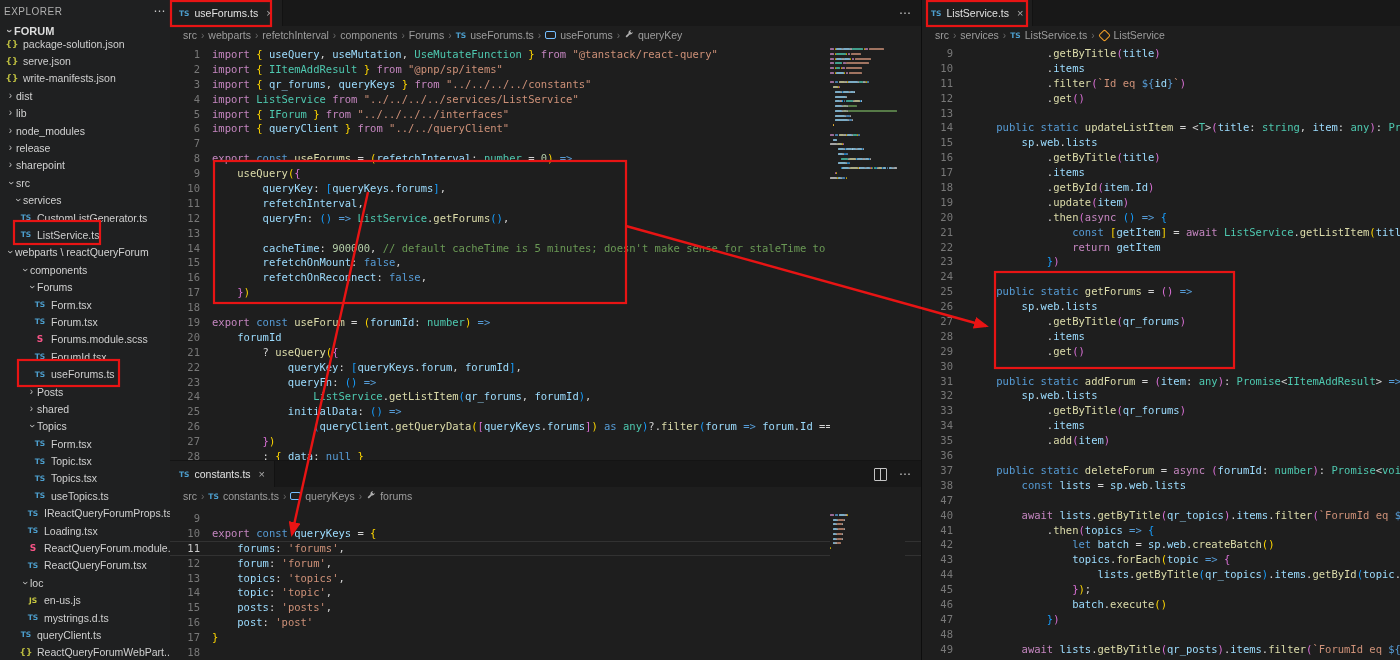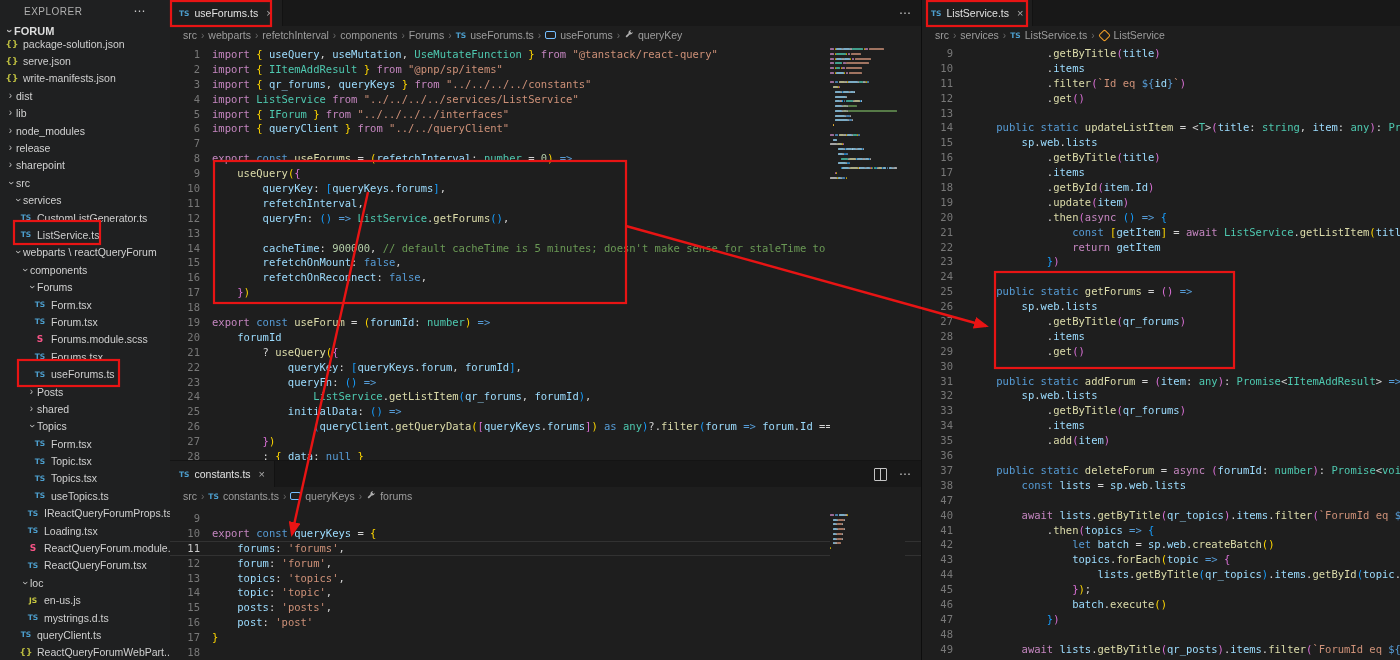--- a/index.html
+++ b/index.html
@@ -1,20 +1,20 @@
 <!DOCTYPE html>
 <html><head>
 <meta charset="utf-8">
 <style>
   html,body{margin:0;padding:0;background:#111;}
   #app{position:relative;width:1400px;height:660px;background:#1e1e1e;overflow:hidden;
        font-family:"Liberation Sans",sans-serif;color:#ccc;-webkit-font-smoothing:antialiased;}
   
   #sidebar{position:absolute;left:0;top:0;width:170px;height:660px;background:#1f2021;border-right:1px solid #141414;overflow:hidden;}
-  #explorer-head{height:22px;display:flex;align-items:center;padding:0 24px;font-size:10px;letter-spacing:.5px;color:#b0b0b0;}
+  #explorer-head{height:22px;display:flex;align-items:center;padding:0 4px;font-size:10px;letter-spacing:.5px;color:#b0b0b0;}
   #explorer-head .spacer{flex:1}
   .more-dots{color:#c8c8c8;font-size:12px;cursor:pointer}
   #root-row{height:18px;display:flex;align-items:center;font-size:11px;font-weight:bold;color:#dcdcdc;padding-left:3px;}
   #file-tree{position:absolute;top:40px;left:0;right:0;bottom:0;overflow:hidden;}
   .trow{height:17.4px;display:flex;align-items:center;font-size:10.5px;color:#cfcfcf;white-space:nowrap;overflow:hidden;cursor:pointer}
   .trow:first-child{margin-top:-5px}
   .tw{width:11px;flex:none;color:#bdbdbd;font-size:10px;text-align:center;line-height:10px}
   .tw.open{transform:rotate(90deg)}
   .ficon{width:14px;flex:none;text-align:center;font-size:7.5px;font-weight:bold;margin-right:4px;font-family:"DejaVu Sans",sans-serif}
   .ficon.ts{color:#4d9fce}.ficon.js{color:#cbcb41}.ficon.scss{color:#f55385;font-size:9px}.ficon.json{color:#b8b93f;font-size:9px}
@@ -111,21 +111,21 @@
           <span class="folder-label">services</span>
         </div>
         <div class="trow" style="padding-left: 19px;">
           <span class="ficon ts">TS</span>
           <span>CustomListGenerator.ts</span>
         </div>
         <div class="trow" style="padding-left: 19px;">
           <span class="ficon ts">TS</span>
           <span>ListService.ts</span>
         </div>
-        <div class="trow" style="padding-left: 12px;">
+        <div class="trow" style="padding-left: 4px;">
           <span class="tw open">›</span>
           <span class="folder-label">webparts \ reactQueryForum</span>
         </div>
         <div class="trow" style="padding-left: 19px;">
           <span class="tw open">›</span>
           <span class="folder-label">components</span>
         </div>
         <div class="trow" style="padding-left: 26px;">
           <span class="tw open">›</span>
           <span class="folder-label">Forums</span>
@@ -137,21 +137,21 @@
         <div class="trow" style="padding-left: 33px;">
           <span class="ficon ts">TS</span>
           <span>Forum.tsx</span>
         </div>
         <div class="trow" style="padding-left: 33px;">
           <span class="ficon scss">S</span>
           <span>Forums.module.scss</span>
         </div>
         <div class="trow" style="padding-left: 33px;">
           <span class="ficon ts">TS</span>
-          <span>Forums.tsx</span>
+          <span>ForumId.tsx</span>
         </div>
         <div class="trow" style="padding-left: 33px;">
           <span class="ficon ts">TS</span>
           <span>useForums.ts</span>
         </div>
         <div class="trow" style="padding-left: 26px;">
           <span class="tw">›</span>
           <span class="folder-label">Posts</span>
         </div>
         <div class="trow" style="padding-left: 26px;">

